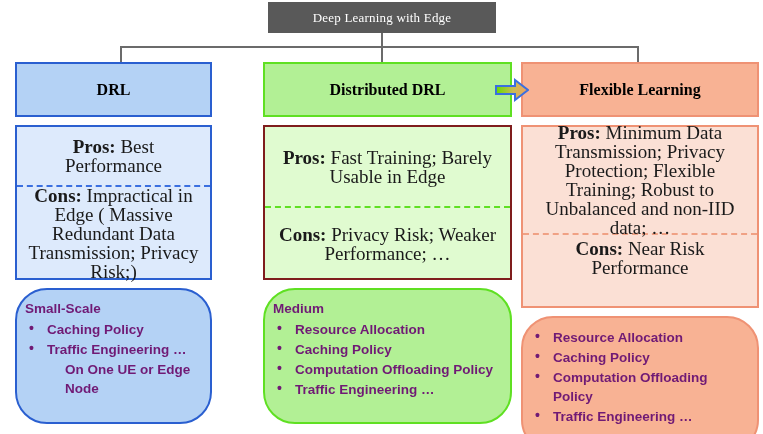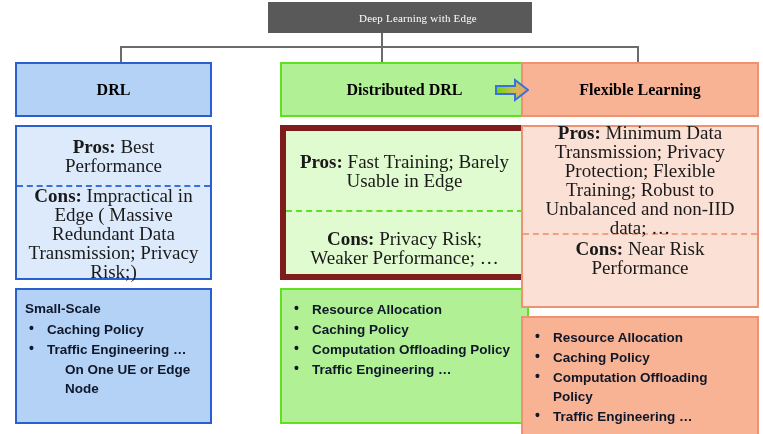--- a/index.html
+++ b/index.html
@@ -12,55 +12,54 @@
   }
   .canvas{position:absolute;inset:0;}
 
   
   .title-box{
     position:absolute;
     left:268px;top:2px;width:228px;height:31px;
     background:#595959;
     color:#ffffff;
     display:flex;align-items:center;justify-content:center;
-    font-size:11px;
+    font-size:13px;
     letter-spacing:.2px;
-    padding-left:36px;
   }
 
   
   .conn{position:absolute;background:#6b6b6b;}
   .conn-stem-top{left:381px;top:33px;width:2px;height:14px;}
   .conn-bar{left:120px;top:46px;width:519px;height:2px;}
   .conn-drop-l{left:120px;top:46px;width:2px;height:17px;}
   .conn-drop-m{left:381px;top:46px;width:2px;height:17px;}
   .conn-drop-r{left:637px;top:46px;width:2px;height:17px;}
 
   
   .col{position:absolute;top:62px;}
   .col-blue{left:5px;width:197px;padding-left:10px;}
-  .col-green{left:280px;width:249px;}
+  .col-green{left:263px;width:249px;}
   .col-salmon{left:521px;width:238px;}
 
   .box{box-sizing:border-box;position:relative;}
 
   
   .hdr{
     height:55px;
     display:flex;align-items:center;justify-content:center;
     font-size:16px;font-weight:bold;color:#000;
   }
   .hdr-blue  {background:#b4d2f5;border:2px solid #2a5fd0;}
   .hdr-green {background:#b2f095;border:2px solid #5fe022;}
   .hdr-salmon{background:#f8b294;border:2px solid #ef9274;}
 
   
   .pc{margin-top:8px;box-sizing:border-box;}
   .pc-blue  {background:#ddeafc;border:2px solid #2a5fd0;height:155px;}
-  .pc-green {background:#e0fbd0;border:6px solid #7f1d1d;height:155px;}
+  .pc-green {background:#e0fbd0;border:2px solid #7f1d1d;height:155px;}
   .pc-salmon{background:#fbe0d5;border:2px solid #ef9274;height:183px;}
 
   .pc-seg{
     display:flex;align-items:center;justify-content:center;
     text-align:center;
     font-size:19px;line-height:19px;color:#1a1a1a;
     padding:0 10px;box-sizing:border-box;
   }
   .seg-pros-blue{height:58px;}
   .seg-cons-blue{height:93px;}
@@ -73,22 +72,23 @@
   .div-blue{border-color:#3a6fe0;}
   .div-green{border-color:#5fe022;}
   .div-salmon{border-color:#f0a184;}
 
   .lbl{font-weight:bold;}
 
   
   .bot{
     margin-top:8px;box-sizing:border-box;height:136px;
     font-family:"Liberation Sans", sans-serif;
-    font-weight:bold;font-size:13.5px;color:#0f172a;
+    font-weight:bold;font-size:13.5px;color:#701a75;
     padding:10px 8px 0 8px;
+    border-radius:32px;
   }
   .bot-blue  {background:#b4d2f5;border:2px solid #2a5fd0;}
   .bot-green {background:#b2f095;border:2px solid #5fe022;}
   .bot-salmon{background:#f8b294;border:2px solid #ef9274;}
 
   .bot-title{margin-bottom:2px;line-height:18px;}
   .bot-list{list-style:none;margin:0;padding:0;}
   .bot-list li{
     position:relative;padding-left:22px;line-height:19px;margin-bottom:1px;
   }
@@ -160,20 +160,21 @@
       </div>
       <div class="divider div-green"></div>
       <div class="pc-seg seg-cons-green">
         <span>
           <span class="lbl">Cons:</span><span> Privacy Risk; Weaker Performance;  …</span>
         </span>
       </div>
     </div>
 
     <div class="box bot bot-green">
+      <div class="bot-title">Medium</div>
       <ul class="bot-list">
         <li>Resource Allocation</li>
         <li>Caching Policy</li>
         <li>Computation Offloading Policy</li>
         <li>Traffic Engineering …</li>
       </ul>
     </div>
   </div>
 
   <div class="col col-salmon">

